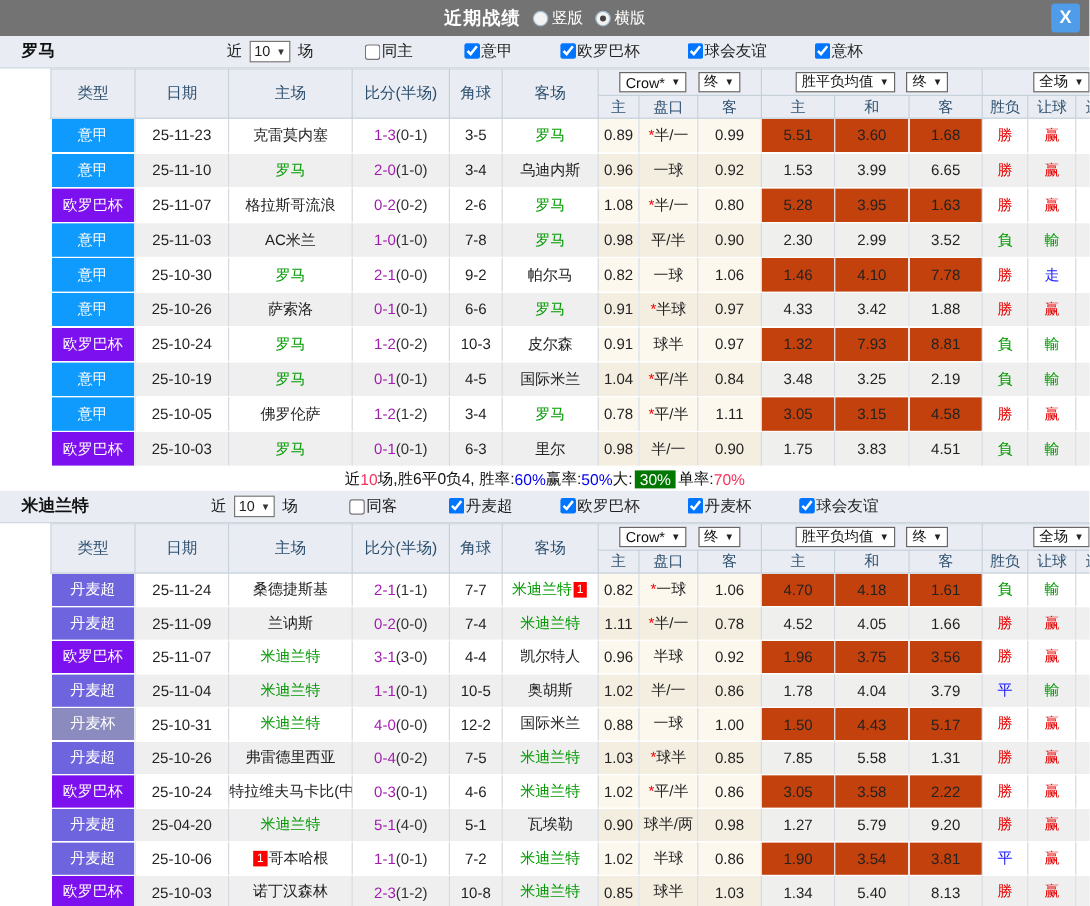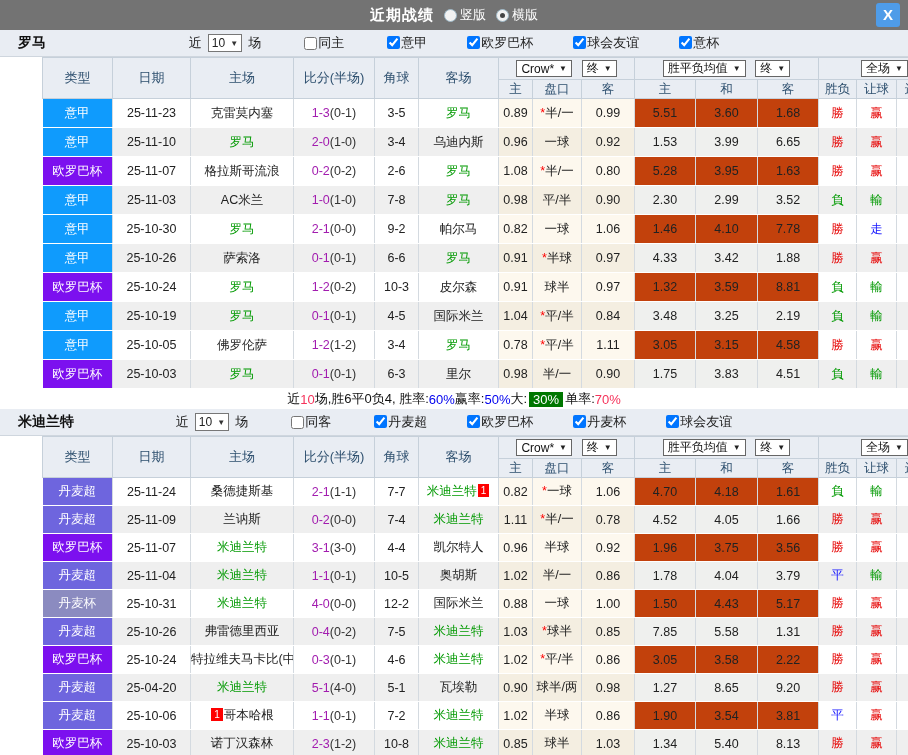--- a/index.html
+++ b/index.html
@@ -293,21 +293,21 @@
     <td class="c-type" style="background: rgb(124, 16, 239);">欧罗巴杯</td>
     <td class="c-date">25-10-24</td>
     <td class="c-home"><span class="t-green">罗马</span></td>
     <td class="c-score"><span class="ft">1-2</span><span class="ht">(0-2)</span></td>
     <td class="c-corner">10-3</td>
     <td class="c-away"><span>皮尔森</span></td>
     <td class="col-o">0.91</td>
     <td class="col-o"><span>球半</span></td>
     <td class="col-o">0.97</td>
     <td class="col-a">1.32</td>
-    <td class="col-a">3.59</td>
+    <td class="col-a">7.93</td>
     <td class="col-a">8.81</td>
     <td class="c-res"><span class="c-g">負</span></td>
     <td class="c-let"><span class="c-g">輸</span></td>
     <td class="c-goal"><span class="c-b">走</span></td>
   </tr>
           <tr class="even">
     <td class="c-type" style="background: rgb(15, 155, 253);">意甲</td>
     <td class="c-date">25-10-19</td>
     <td class="c-home"><span class="t-green">罗马</span></td>
     <td class="c-score"><span class="ft">0-1</span><span class="ht">(0-1)</span></td>
@@ -592,21 +592,21 @@
     <td class="c-type" style="background: rgb(110, 101, 222);">丹麦超</td>
     <td class="c-date">25-04-20</td>
     <td class="c-home"><span class="t-green">米迪兰特</span></td>
     <td class="c-score"><span class="ft">5-1</span><span class="ht">(4-0)</span></td>
     <td class="c-corner">5-1</td>
     <td class="c-away"><span>瓦埃勒</span></td>
     <td class="col-o">0.90</td>
     <td class="col-o"><span>球半/两</span></td>
     <td class="col-o">0.98</td>
     <td class="col-a">1.27</td>
-    <td class="col-a">8.65</td>
+    <td class="col-a">5.79</td>
     <td class="col-a">9.20</td>
     <td class="c-res"><span class="c-r">勝</span></td>
     <td class="c-let"><span class="c-r">赢</span></td>
     <td class="c-goal"><span class="c-r">大</span></td>
   </tr>
           <tr class="odd">
     <td class="c-type" style="background: rgb(110, 101, 222);">丹麦超</td>
     <td class="c-date">25-10-06</td>
     <td class="c-home"><span class="rank-badge">1</span><span>哥本哈根</span></td>
     <td class="c-score"><span class="ft">1-1</span><span class="ht">(0-1)</span></td>

